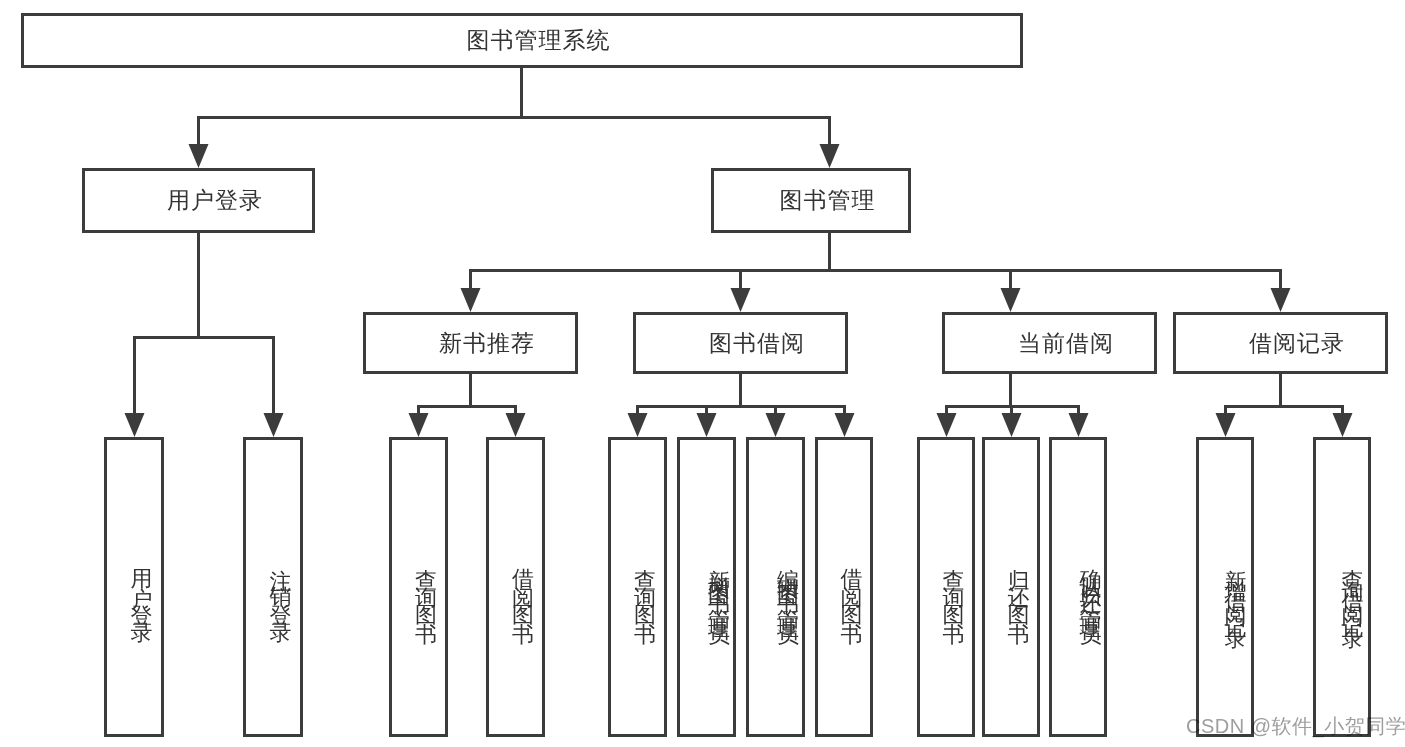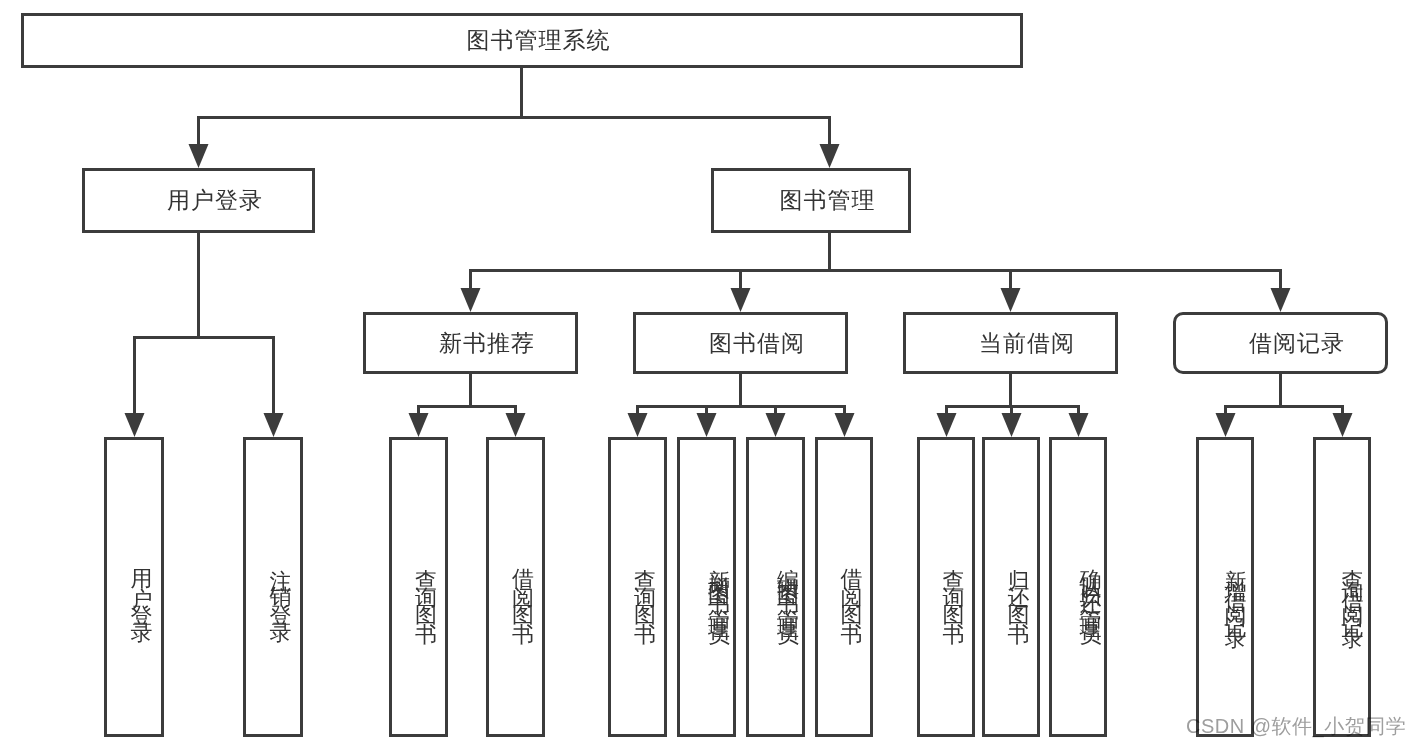--- a/index.html
+++ b/index.html
@@ -92,24 +92,24 @@
   <div class="node lv2-b">
     <span class="hlabel">图书管理</span>
   </div>
 
   <div class="node lv3" style="left:363px;align-items:center;">
     <span class="hlabel">新书推荐</span>
   </div>
   <div class="node lv3" style="left:633px;">
     <span class="hlabel">图书借阅</span>
   </div>
-  <div class="node lv3" style="left:903px;">
+  <div class="node lv3" style="left:942px;">
     <span class="hlabel">当前借阅</span>
   </div>
-  <div class="node lv3" style="left:1173px;border-radius:10px;">
+  <div class="node lv3" style="left:1173px;">
     <span class="hlabel">借阅记录</span>
   </div>
 
   <div class="node leaf" style="left:104px;width:60px;">
     <span class="vtext ls4">用户登录</span>
   </div>
   <div class="node leaf" style="left:243px;width:60px;">
     <span class="vtext ls4">注销登录</span>
   </div>
 

